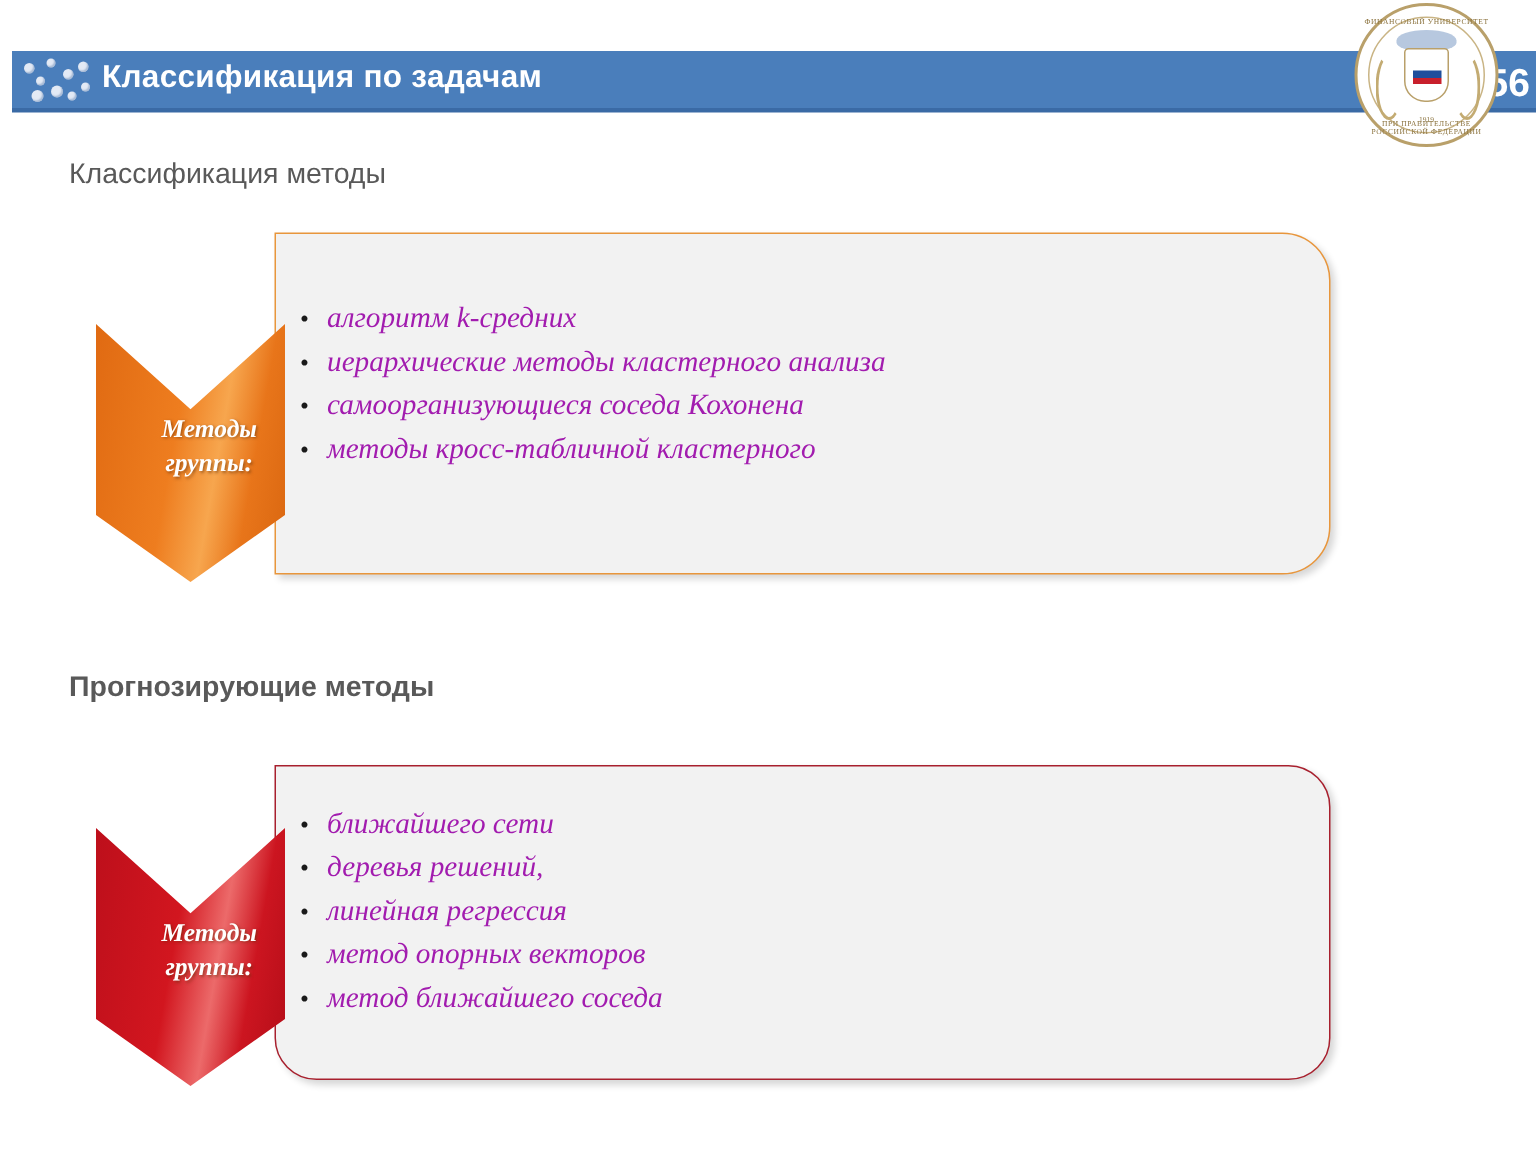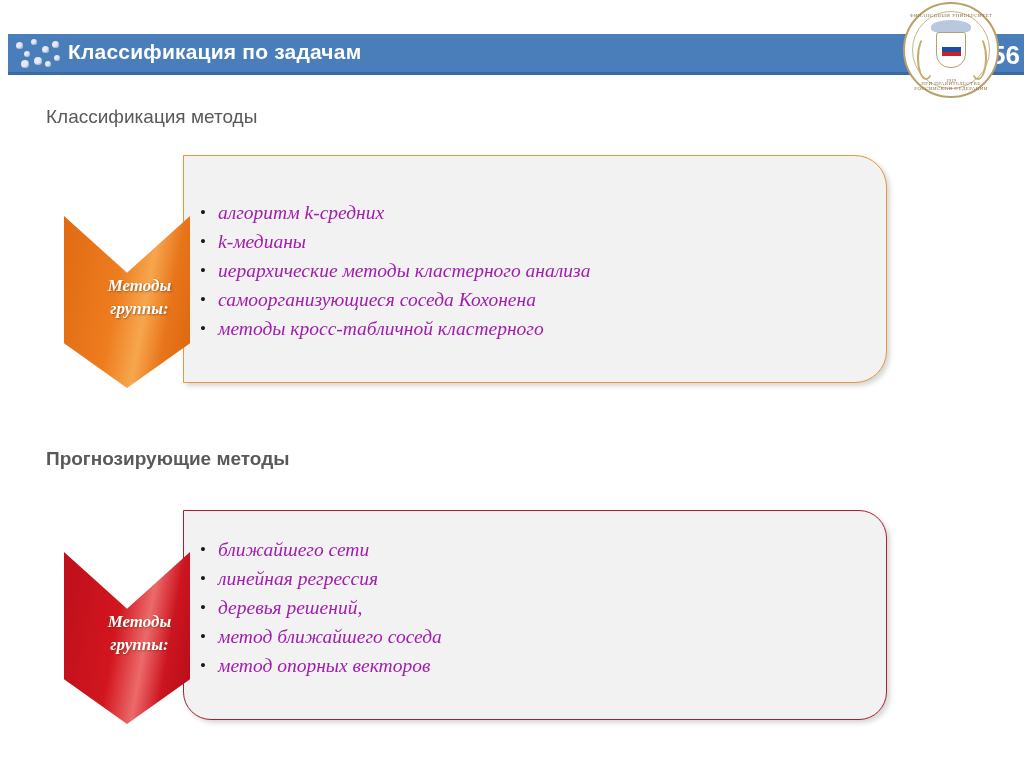--- a/index.html
+++ b/index.html
@@ -314,44 +314,43 @@
   <div class="emblem-text-bottom">ПРИ ПРАВИТЕЛЬСТВЕ РОССИЙСКОЙ ФЕДЕРАЦИИ</div>
 </div>
 
 <div class="block">
   <div class="section-heading" id="heading-descriptive">Классификация методы</div>
 
   <div class="panel panel-orange"></div>
 
   <ul class="bullet-list" id="list-descriptive">
     <li>алгоритм k-средних</li>
-    <li>k-медианы</li>
     <li>иерархические методы кластерного анализа</li>
     <li>самоорганизующиеся соседа Кохонена</li>
     <li>методы кросс-табличной кластерного</li>
   </ul>
 
   <div class="chevron chevron-orange"></div>
   <div class="chevron-label" style="left:64px; top:274px;">
     <span>Методы</span>
     <span>группы:</span>
   </div>
 </div>
 
 <div class="block">
   <div class="section-heading" id="heading-predictive">Прогнозирующие методы</div>
 
   <div class="panel panel-red"></div>
 
   <ul class="bullet-list" id="list-predictive">
     <li>ближайшего сети</li>
+    <li>деревья решений,</li>
     <li>линейная регрессия</li>
-    <li>деревья решений,</li>
+    <li>метод опорных векторов</li>
     <li>метод ближайшего соседа</li>
-    <li>метод опорных векторов</li>
   </ul>
 
   <div class="chevron chevron-red"></div>
   <div class="chevron-label" style="left:64px; top:610px;">
     <span>Методы</span>
     <span>группы:</span>
   </div>
 </div>
 
 </body></html>

